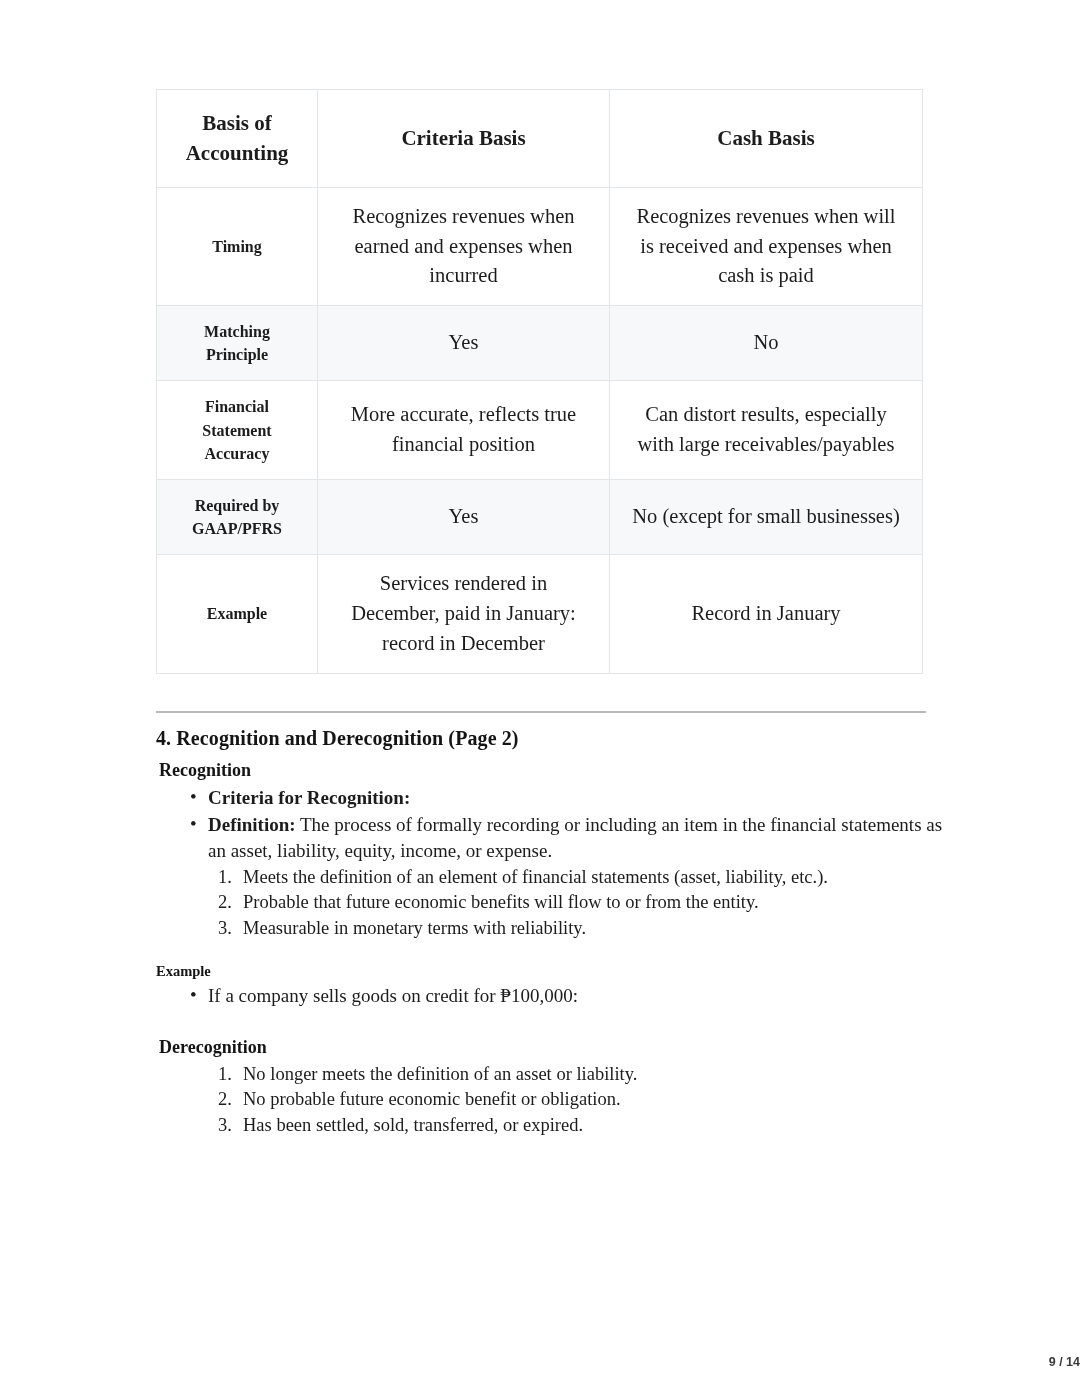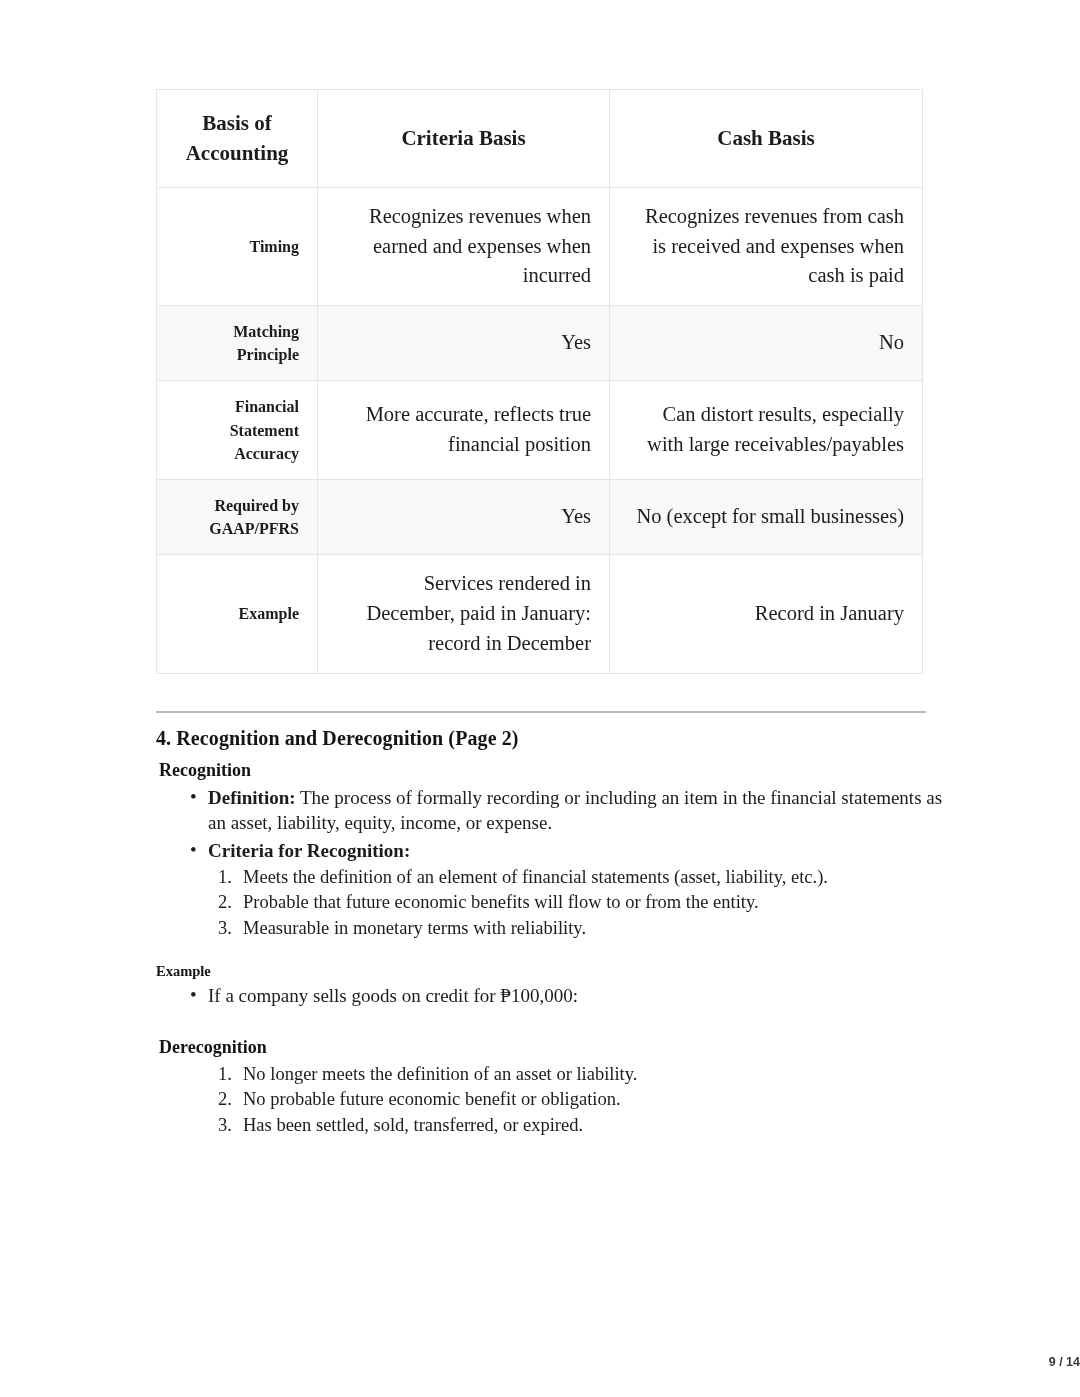--- a/index.html
+++ b/index.html
@@ -35,21 +35,21 @@
     font-family: Liberation Serif, serif;
   }
   .cmp-table td, .cmp-table th {
     border: 1px solid #e3e6e8;
     padding: 14px 18px;
     vertical-align: middle;
     font-size: 20.5px;
     line-height: 1.45;
     color: #1c1c1c;
     font-weight: normal;
-    text-align: right;
+    text-align: center;
   }
   .cmp-table thead th {
     font-weight: bold;
     text-align: center;
     font-size: 21px;
     padding-top: 18px;
     padding-bottom: 18px;
     background: #ffffff;
   }
   .cmp-table tbody td.rowhdr {
@@ -196,21 +196,21 @@
       <tr>
         <th>Basis of Accounting</th>
         <th>Criteria Basis</th>
         <th>Cash Basis</th>
       </tr>
     </thead>
     <tbody>
       <tr class="">
         <td class="rowhdr">Timing</td>
         <td>Recognizes revenues when earned and expenses when incurred</td>
-        <td>Recognizes revenues from cash is received and expenses when cash is paid</td>
+        <td>Recognizes revenues when will is received and expenses when cash is paid</td>
       </tr>
       <tr class="shaded">
         <td class="rowhdr">Matching Principle</td>
         <td>Yes</td>
         <td>No</td>
       </tr>
       <tr class="">
         <td class="rowhdr">Financial Statement Accuracy</td>
         <td>More accurate, reflects true financial position</td>
         <td>Can distort results, especially with large receivables/payables</td>
@@ -230,22 +230,22 @@
 
   <div class="sep-rule"></div>
 
   <div class="content">
 
     <h2 class="sec-title">4. Recognition and Derecognition (Page 2)</h2>
 
     <h3 class="sub-title">Recognition</h3>
 
     <ul class="bullets">
+      <li><span class="b">Criteria for Recognition:</span></li>
       <li><span class="b">Definition:</span><span> The process of formally recording or including an item in the financial statements as an asset, liability, equity, income, or expense.</span></li>
-      <li><span class="b">Criteria for Recognition:</span></li>
     </ul>
 
     <ol class="nums">
       <li><span class="num">1.</span><span>Meets the definition of an element of financial statements (asset, liability, etc.).</span></li>
       <li><span class="num">2.</span><span>Probable that future economic benefits will flow to or from the entity.</span></li>
       <li><span class="num">3.</span><span>Measurable in monetary terms with reliability.</span></li>
     </ol>
 
     <div class="gap-md"></div>
 

